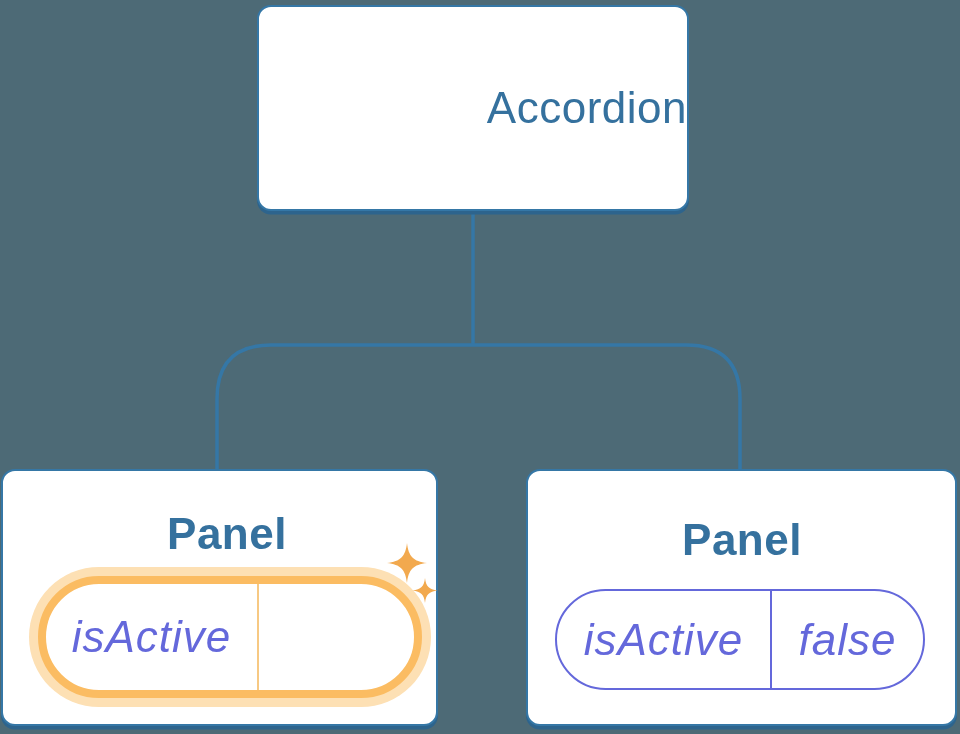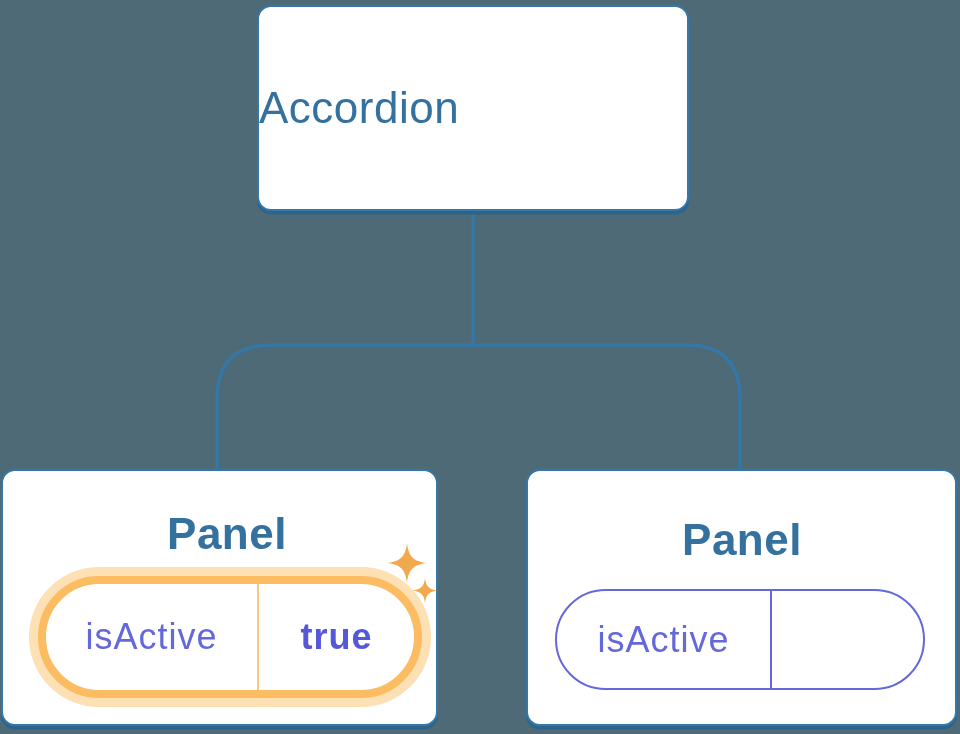--- a/index.html
+++ b/index.html
@@ -10,21 +10,21 @@
   }
   svg{display:block;}
   .connectors{position:absolute;left:0;top:0;}
   .node{
     position:absolute;background:#ffffff;
     border:2.5px solid #3577A6;border-radius:14px;
     box-shadow:0 3.5px 0 0 #2D648D;
     box-sizing:border-box;
   }
   .node-root{left:257px;top:5px;width:432px;height:206px;
-    display:flex;align-items:center;justify-content:flex-start;}
+    display:flex;align-items:center;justify-content:flex-end;}
   .node-panel-left{left:1px;top:469px;width:437px;height:257px;}
   .node-panel-right{left:526px;top:469px;width:431px;height:257px;}
   .node-label{
     color:#35719E;font-size:44px;letter-spacing:.5px;line-height:1;
     white-space:nowrap;
   }
   .panel-title{position:absolute;transform:translate(-50%,-50%);font-weight:bold;}
   .panel-title.pt-left{left:227px;top:534px;}
   .panel-title.pt-right{left:742px;top:540px;}
   .pill{
@@ -35,22 +35,23 @@
     left:38px;top:576px;width:384px;height:122px;
     border:8px solid #FBBC62;
     box-shadow:0 0 0 9px #FDE0B4;
   }
   .pill-inactive{
     left:555px;top:589px;width:370px;height:101px;
     border:2px solid #6468DB;
   }
   .pill-cell{
     display:flex;align-items:center;justify-content:center;
-    color:#6468DB;font-size:36px;letter-spacing:1px;line-height:1;
+    color:#6468DB;font-size:44px;letter-spacing:1px;line-height:1;
     white-space:nowrap;
+    font-style:italic;
   }
   .pill-active .cell-name{width:211px;}
   .pill-active .cell-value{width:155px;font-weight:bold;color:#5558D8;}
   .pill-inactive .cell-name{width:213px;}
   .pill-inactive .cell-value{width:151px;}
   .divider{width:2px;align-self:stretch;}
   .divider-orange{background:#F7C983;}
   .divider-purple{background:#6468DB;}
   .sparkles{position:absolute;left:383px;top:540px;}
 </style>
@@ -67,29 +68,29 @@
   <div class="node node-root">
     <span class="node-label">Accordion</span>
   </div>
 
   <div class="node node-panel-left"></div>
   <span class="node-label panel-title pt-left">Panel</span>
 
   <div class="pill pill-active">
     <div class="pill-cell cell-name">isActive</div>
     <div class="divider divider-orange"></div>
-    <div class="pill-cell cell-value">true</div>
   </div>
 
   <svg class="sparkles" width="58" height="68" viewBox="0 0 58 68" aria-hidden="true">
     <path fill="#F2A94E" d="M24 3 C25.6 16.6, 30.4 21.4, 44 23 C30.4 24.6, 25.6 29.4, 24 43 C22.4 29.4, 17.6 24.6, 4 23 C17.6 21.4, 22.4 16.6, 24 3 Z"></path>
     <path fill="#F2A94E" d="M42 38 C43 46.5, 46 49.5, 54.5 50.5 C46 51.5, 43 54.5, 42 63 C41 54.5, 38 51.5, 29.5 50.5 C38 49.5, 41 46.5, 42 38 Z"></path>
   </svg>
 
   <div class="node node-panel-right"></div>
   <span class="node-label panel-title pt-right">Panel</span>
 
   <div class="pill pill-inactive">
     <div class="pill-cell cell-name">isActive</div>
     <div class="divider divider-purple"></div>
+    <div class="pill-cell cell-value">false</div>
   </div>
 
 </div>
 
 </body></html>

